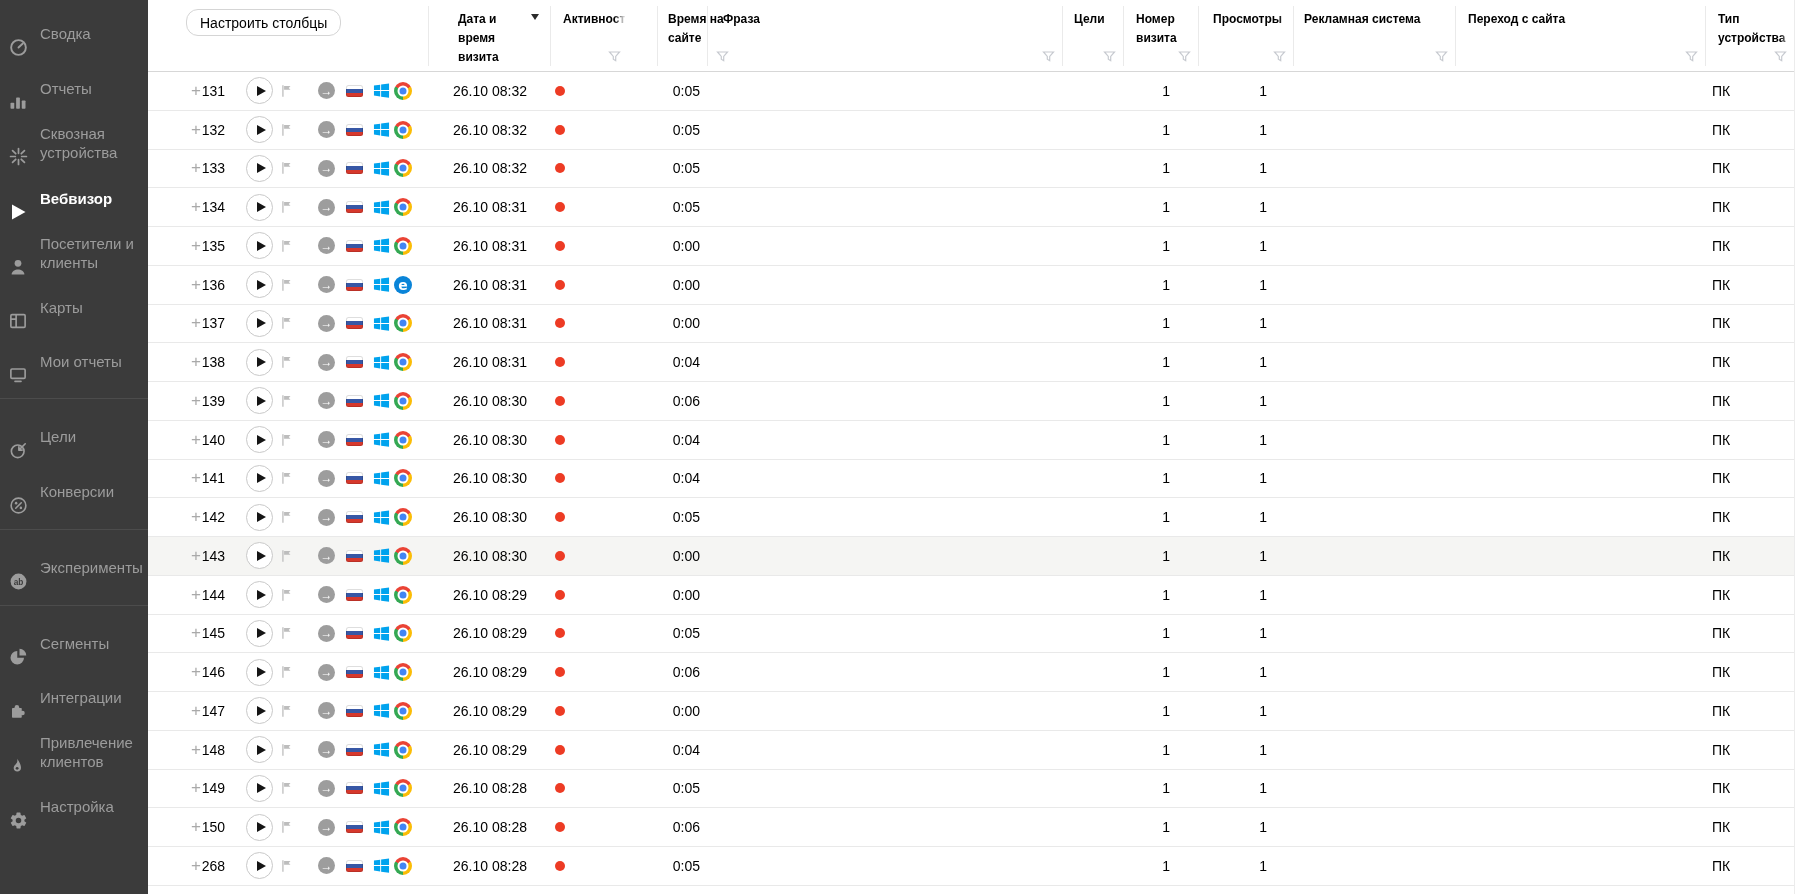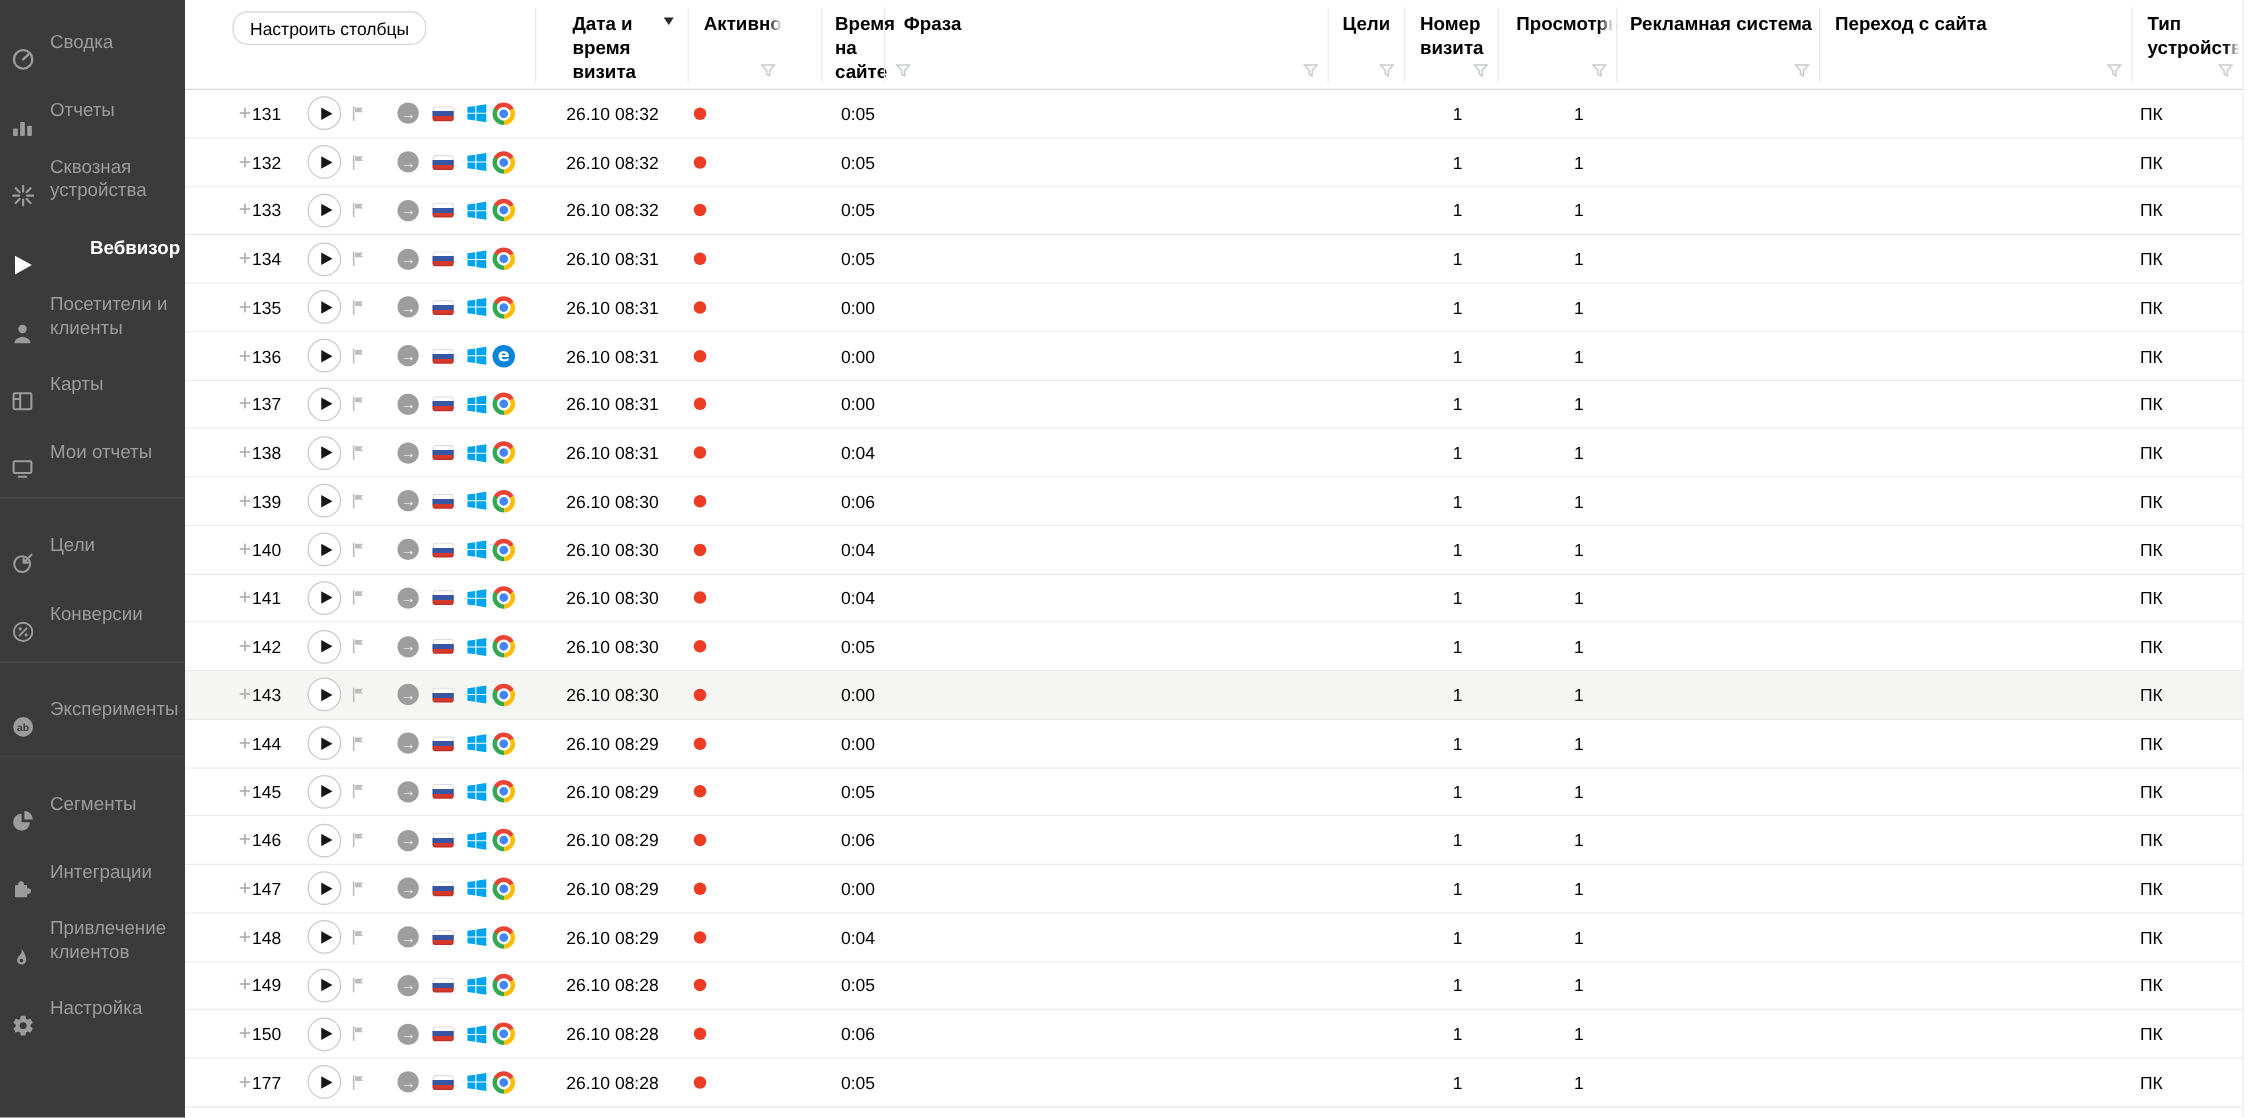--- a/index.html
+++ b/index.html
@@ -4,40 +4,40 @@
 <style>
   html,body{margin:0;padding:0;background:#fff;}
   body{width:1807px;height:894px;position:relative;overflow:hidden;
        font-family:"Liberation Sans",sans-serif;color:#000;}
 
   
   .sidebar{position:absolute;left:0;top:0;width:148px;height:894px;background:#3b3b3b;
            padding-top:6px;box-sizing:border-box;}
   .nav-item{display:flex;align-items:center;min-height:34px;padding:4px 6px 4px 9px;
             color:#9c9c9c;cursor:pointer;}
-  .nav-item.active{color:#fff;gap:32px;}
+  .nav-item.active{color:#fff;}
   .nav-item.active .nav-label{font-weight:bold;color:#fff;}
   .nav-icon{width:21px;flex:none;display:flex;justify-content:flex-start;margin-right:10px;margin-top:28px;}
   .nav-icon svg{display:block;}
   .nav-label{font-size:15px;line-height:19px;}
   .nav-divider{height:1px;background:#4c4c4c;margin:10px 0;}
 
   
   .content{position:absolute;left:148px;top:0;width:1659px;height:894px;background:#fff;}
   .right-line{position:absolute;left:1646px;top:0;width:1px;height:894px;background:#ececec;}
 
   
   .thead{position:absolute;top:0;left:0;width:1646px;height:72px;background:#fff;
          border-bottom:1px solid #d7d7d7;box-sizing:border-box;}
   .btn-configure{position:absolute;left:38px;top:9px;height:27px;padding:0 13px;
                  background:#fff;border:1px solid #d5d5d5;border-radius:12px;
                  font-family:inherit;font-size:14px;color:#000;cursor:pointer;}
   .hcell{position:absolute;top:6px;height:60px;border-left:1px solid #eaeaea;box-sizing:border-box;}
   .hlabel{position:absolute;top:4px;left:0;right:0;bottom:0;overflow:hidden;}
-  .hlabel-in{display:block;font-size:15px;font-weight:bold;line-height:19px;color:#000;}
+  .hlabel-in{display:block;font-size:12px;font-weight:bold;line-height:19px;color:#000;}
   .hcell.fade .hlabel::after{content:'';position:absolute;top:0;right:0;width:14px;height:42px;
       background:linear-gradient(to right,rgba(255,255,255,0),#fff 85%);}
   .funnel{position:absolute;right:7px;bottom:3px;line-height:0;}
   .sort-caret{position:absolute;top:8px;right:11px;width:0;height:0;
       border-left:4.5px solid transparent;border-right:4.5px solid transparent;
       border-top:6px solid #2b2b2b;}
 
   
   .tbody{position:absolute;top:72px;left:0;width:1646px;height:822px;overflow:hidden;}
   .trow{position:relative;height:38.76px;border-bottom:1px solid #e9e9e9;
@@ -1060,21 +1060,21 @@
           <span class="dot"></span>
         </span>
     <span class="cell time">0:06</span>
     <span class="cell visitn">1</span>
     <span class="cell viewsn">1</span>
     <span class="cell device">ПК</span>
   </div>
 
   <div class="trow">
     <span class="cell plus"></span>
-    <span class="cell num">177</span>
+    <span class="cell num">268</span>
     <span class="cell playwrap">
           <span class="playbtn"></span>
         </span>
     <span class="cell flagicon">
       <svg width="14" height="16" viewBox="0 0 24 24">
             <path d="M5 2v20" stroke="#bdbdbd" stroke-width="2.2"></path>
             <path d="M7 3.5h11l-3 3.2 3 3.3H7z" fill="#bdbdbd"></path>
           </svg>
     </span>
     <span class="cell gocircle">

